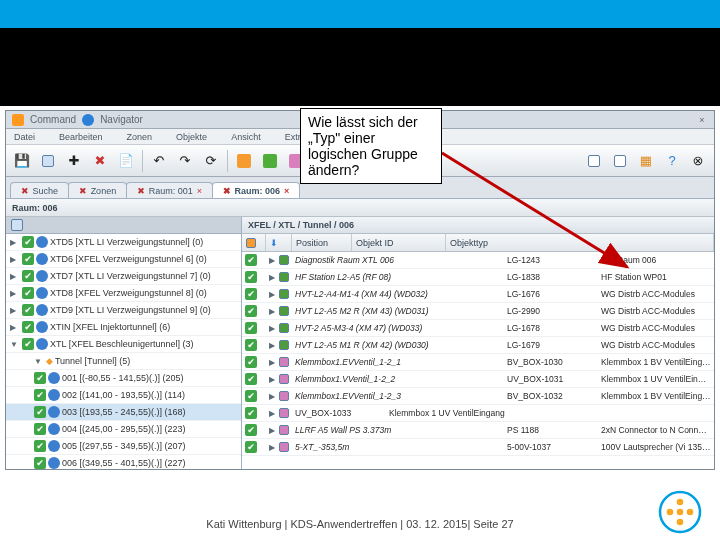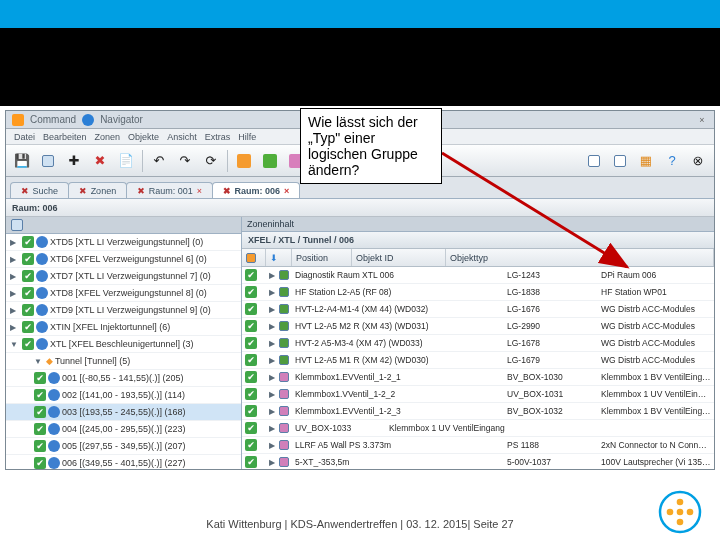--- a/index.html
+++ b/index.html
@@ -6,21 +6,21 @@
   body { width: 720px; height: 540px; font-family: Arial, sans-serif; font-size: 10px; background: #fff; overflow: hidden; position: relative; }
   .bluebar { background: #009fe3; height: 28px; width: 100%; }
   .blackbar { background: #000; height: 78px; width: 100%; }
   .app { position: absolute; top: 110px; left: 5px; right: 5px; height: 360px; background: #e6e9ec; border: 1px solid #7b8994; font-size: 9px; color: #222; }
   .callout { position: absolute; top: 108px; left: 300px; width: 142px; background: #fff; border: 1.5px solid #000; padding: 5px 7px; font-size: 14px; line-height: 1.15; z-index: 50; }
   .arrow { position: absolute; top: 145px; left: 432px; width: 200px; height: 130px; z-index: 49; pointer-events:none; }
   .titlebar { background: #d6dde5; height: 18px; display:flex; align-items:center; padding: 0 6px; border-bottom:1px solid #a0aab4; gap:6px; }
   .ticon { width:12px; height:12px; background:#ff9a1e; border-radius:2px; }
   .ttext { color:#5c6770; font-size:10px; }
   .tclose { margin-left:auto; width:12px; height:12px; display:flex; align-items:center; justify-content:center; color:#666; }
-  .menubar { background:#eef1f4; height:16px; display:flex; align-items:center; gap:8px; padding:0 8px; color:#4a5560; font-size:9px; border-bottom:1px solid #c6ccd2; }
+  .menubar { background:#eef1f4; height:16px; display:flex; align-items:center; gap:24px; padding:0 8px; color:#4a5560; font-size:9px; border-bottom:1px solid #c6ccd2; }
   .toolbar { background:linear-gradient(#fdfefe,#e0e5ea); height:32px; display:flex; align-items:center; gap:2px; padding:0 4px; border-bottom:1px solid #a0aab4; }
   .tbtn { width:24px; height:24px; border:1px solid transparent; border-radius:3px; display:flex; align-items:center; justify-content:center; font-size:13px; }
   .tabbar { background:#dfe4ea; height:22px; display:flex; align-items:flex-end; padding-left:4px; gap:0; border-bottom:1px solid #9fb1c3; }
   .tab { padding:3px 10px 2px; border:1px solid #9fb1c3; border-bottom:none; border-radius:4px 4px 0 0; background:#eaeef3; color:#3d5466; font-size:9px; display:flex; align-items:center; gap:4px; margin-right:-1px; }
   .tab.active { background:#fff; font-weight:bold; }
   .tab .x { color:#b33; font-size:9px; }
   .raumbar { background:linear-gradient(#f5f7f9,#e1e6eb); height:18px; display:flex; align-items:center; padding:0 6px; font-size:9px; font-weight:bold; color:#3a4650; border-bottom:1px solid #b8c0c8; }
   .content { display:flex; height:calc(100% - 18px - 16px - 32px - 22px - 18px); }
   .leftpane { width:236px; background:#fff; border-right:1px solid #9fb1c3; display:flex; flex-direction:column; overflow:hidden; }
   .rightpane { flex:1; background:#fff; display:flex; flex-direction:column; overflow:hidden; }
@@ -33,21 +33,21 @@
   .trow.child { padding-left:28px; }
   .trow.sel { background:#d0e4f6; }
   .exp { width:10px; color:#5a6a78; font-size:8px; }
   .sh { width:12px; height:12px; border-radius:2px; display:inline-flex; align-items:center; justify-content:center; font-size:9px; color:#fff; }
   .sh.g { background:#3fa648; }
   .sh.b { background:#3d7fcf; border-radius:50%; }
   .grow { display:flex; align-items:center; height:17px; border-bottom:1px solid #eef1f4; font-size:8.5px; color:#2a2a2a; white-space:nowrap; }
   .grow > div { padding:0 3px; overflow:hidden; text-overflow:ellipsis; }
   .c1 { width:24px; display:flex; gap:1px; align-items:center; }
   .c2 { width:26px; display:flex; align-items:center; }
-  .c3 { width:212px; }
+  .c3 { width:212px;font-style:italic; }
   .c4 { width:94px; }
   .c5 { flex:1; }
   .footer { position:absolute; bottom:10px; left:0; right:0; text-align:center; font-size:11px; color:#444; }
   .logo { position:absolute; bottom:6px; right:18px; width:44px; height:44px; }
   .logo svg { width:100%; height:100%; }
   .miniicon { width:12px; height:12px; display:inline-block; border:1px solid #5a7fa8; background:#cfe1f2; border-radius:2px; }
 </style>
 </head>
 <body>
 
@@ -229,23 +229,20 @@
           </div>
         <div class="trow child">
             <span class="sh g">✔</span>
             <span class="sh b"></span>
             <span>006 [(349,55 - 401,55)(.)] (227)</span>
           </div>
       </div>
     </div>
 
     <div class="rightpane">
-      <div class="lcaption">
-          <span>Zoneninhalt</span>
-        </div>
       <div class="crumb"><span>XFEL / XTL / Tunnel / 006</span></div>
       <div class="colhdr">
         <div class="h" style="width:24px">
             <span class="miniicon" style="width:10px;height:10px;background:#f59b2f"></span>
           </div>
         <div class="h" style="width:26px">
             <span style="color:#2b7fd6">⬇</span>
           </div>
         <div class="h" style="width:60px">Position</div>
         <div class="h" style="width:94px">Objekt ID</div>

